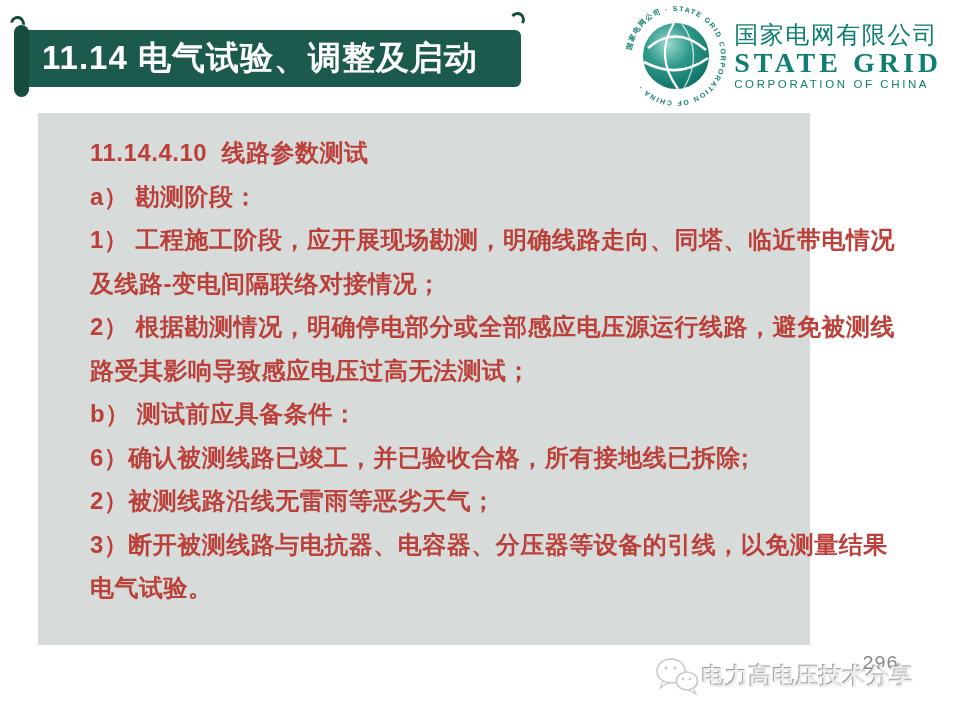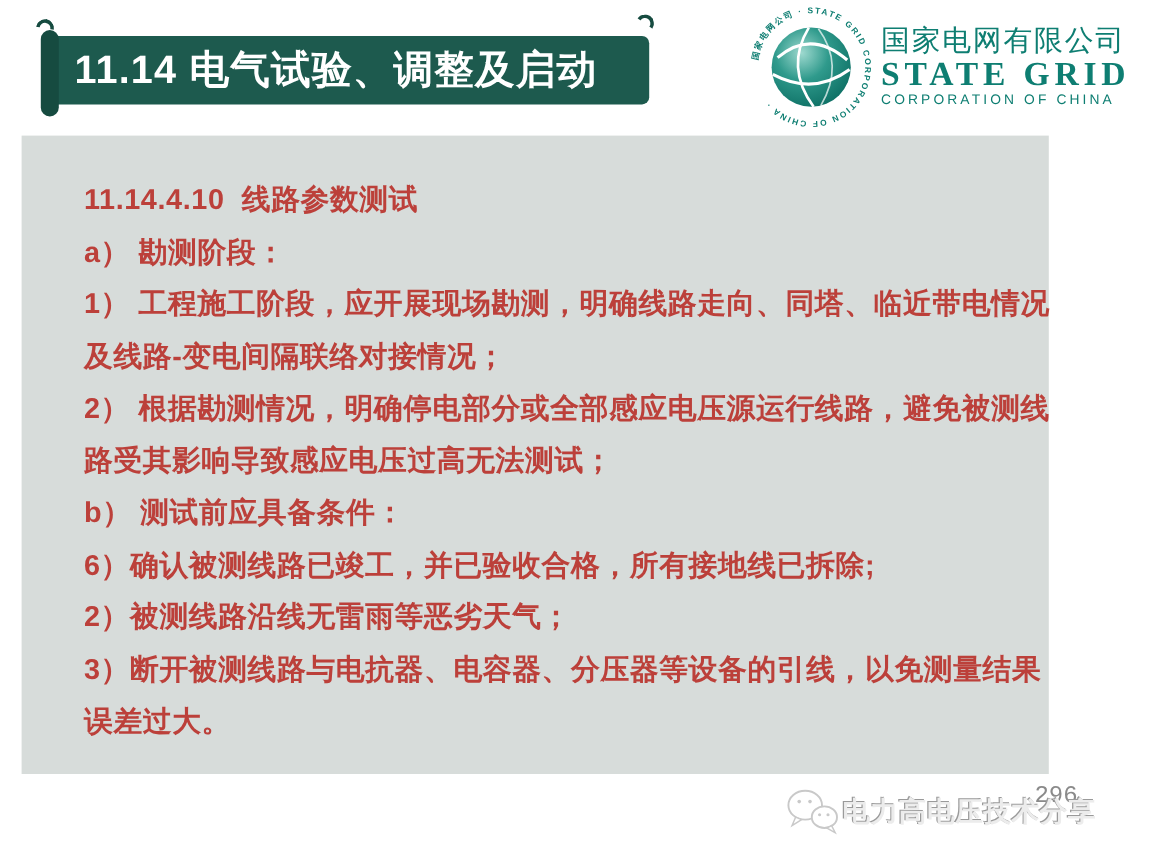--- a/index.html
+++ b/index.html
@@ -8,21 +8,21 @@
     background: #ffffff;
     font-family: "Liberation Sans", sans-serif;
     overflow: hidden;
     position: relative;
   }
   .slide { position: absolute; inset: 0; background: #ffffff; }
 
   
   .title-banner {
     position: absolute;
-    left: 44px; top: 30px;
+    left: 24px; top: 30px;
     width: 497px; height: 57px;
     background: #1d5a4e;
     border-radius: 0 6px 6px 0;
     display: flex; align-items: center;
     padding-left: 18px;
     box-sizing: border-box;
   }
   .banner-pill {
     position: absolute;
     left: -10px; top: -5px;
@@ -69,25 +69,25 @@
   .logo-sub {
     font-family: Liberation Sans, sans-serif;
     font-size: 11.5px;
     letter-spacing: 2.6px;
     line-height: 1.2;
   }
 
   
   .content-panel {
     position: absolute;
-    left: 18px; top: 113px;
-    width: 856px; height: 532px;
+    left: 38px; top: 113px;
+    width: 772px; height: 532px;
     background: #d7dcda;
     box-sizing: border-box;
-    padding: 32px 30px 0 52px;
+    padding: 18px 30px 0 52px;
   }
   .content-line {
     color: #bc403a;
     font-size: 24px;
     font-weight: bold;
     line-height: 43.5px;
     white-space: pre;
     letter-spacing: 0.5px;
   }
 
@@ -159,21 +159,21 @@
     <div class="content-line">11.14.4.10  线路参数测试</div>
     <div class="content-line">a） 勘测阶段：</div>
     <div class="content-line">1） 工程施工阶段，应开展现场勘测，明确线路走向、同塔、临近带电情况</div>
     <div class="content-line">及线路-变电间隔联络对接情况；</div>
     <div class="content-line">2） 根据勘测情况，明确停电部分或全部感应电压源运行线路，避免被测线</div>
     <div class="content-line">路受其影响导致感应电压过高无法测试；</div>
     <div class="content-line">b） 测试前应具备条件：</div>
     <div class="content-line">6）确认被测线路已竣工，并已验收合格，所有接地线已拆除;</div>
     <div class="content-line">2）被测线路沿线无雷雨等恶劣天气；</div>
     <div class="content-line">3）断开被测线路与电抗器、电容器、分压器等设备的引线，以免测量结果</div>
-    <div class="content-line">误差过大。</div>
+    <div class="content-line">电气试验。</div>
   </div>
 
   <div class="page-number">296</div>
 
   <div class="watermark">
     <svg class="wechat-icon" viewBox="0 0 50 46">
       <ellipse cx="19" cy="18" rx="14" ry="12" fill="#ffffff" stroke="#c9c9c9" stroke-width="1.6"></ellipse>
       <path d="M11 28 L8 35 L16 30 Z" fill="#ffffff" stroke="#c9c9c9" stroke-width="1.2"></path>
       <circle cx="14" cy="15" r="1.5" fill="#c9c9c9"></circle>
       <circle cx="23" cy="15" r="1.5" fill="#c9c9c9"></circle>

